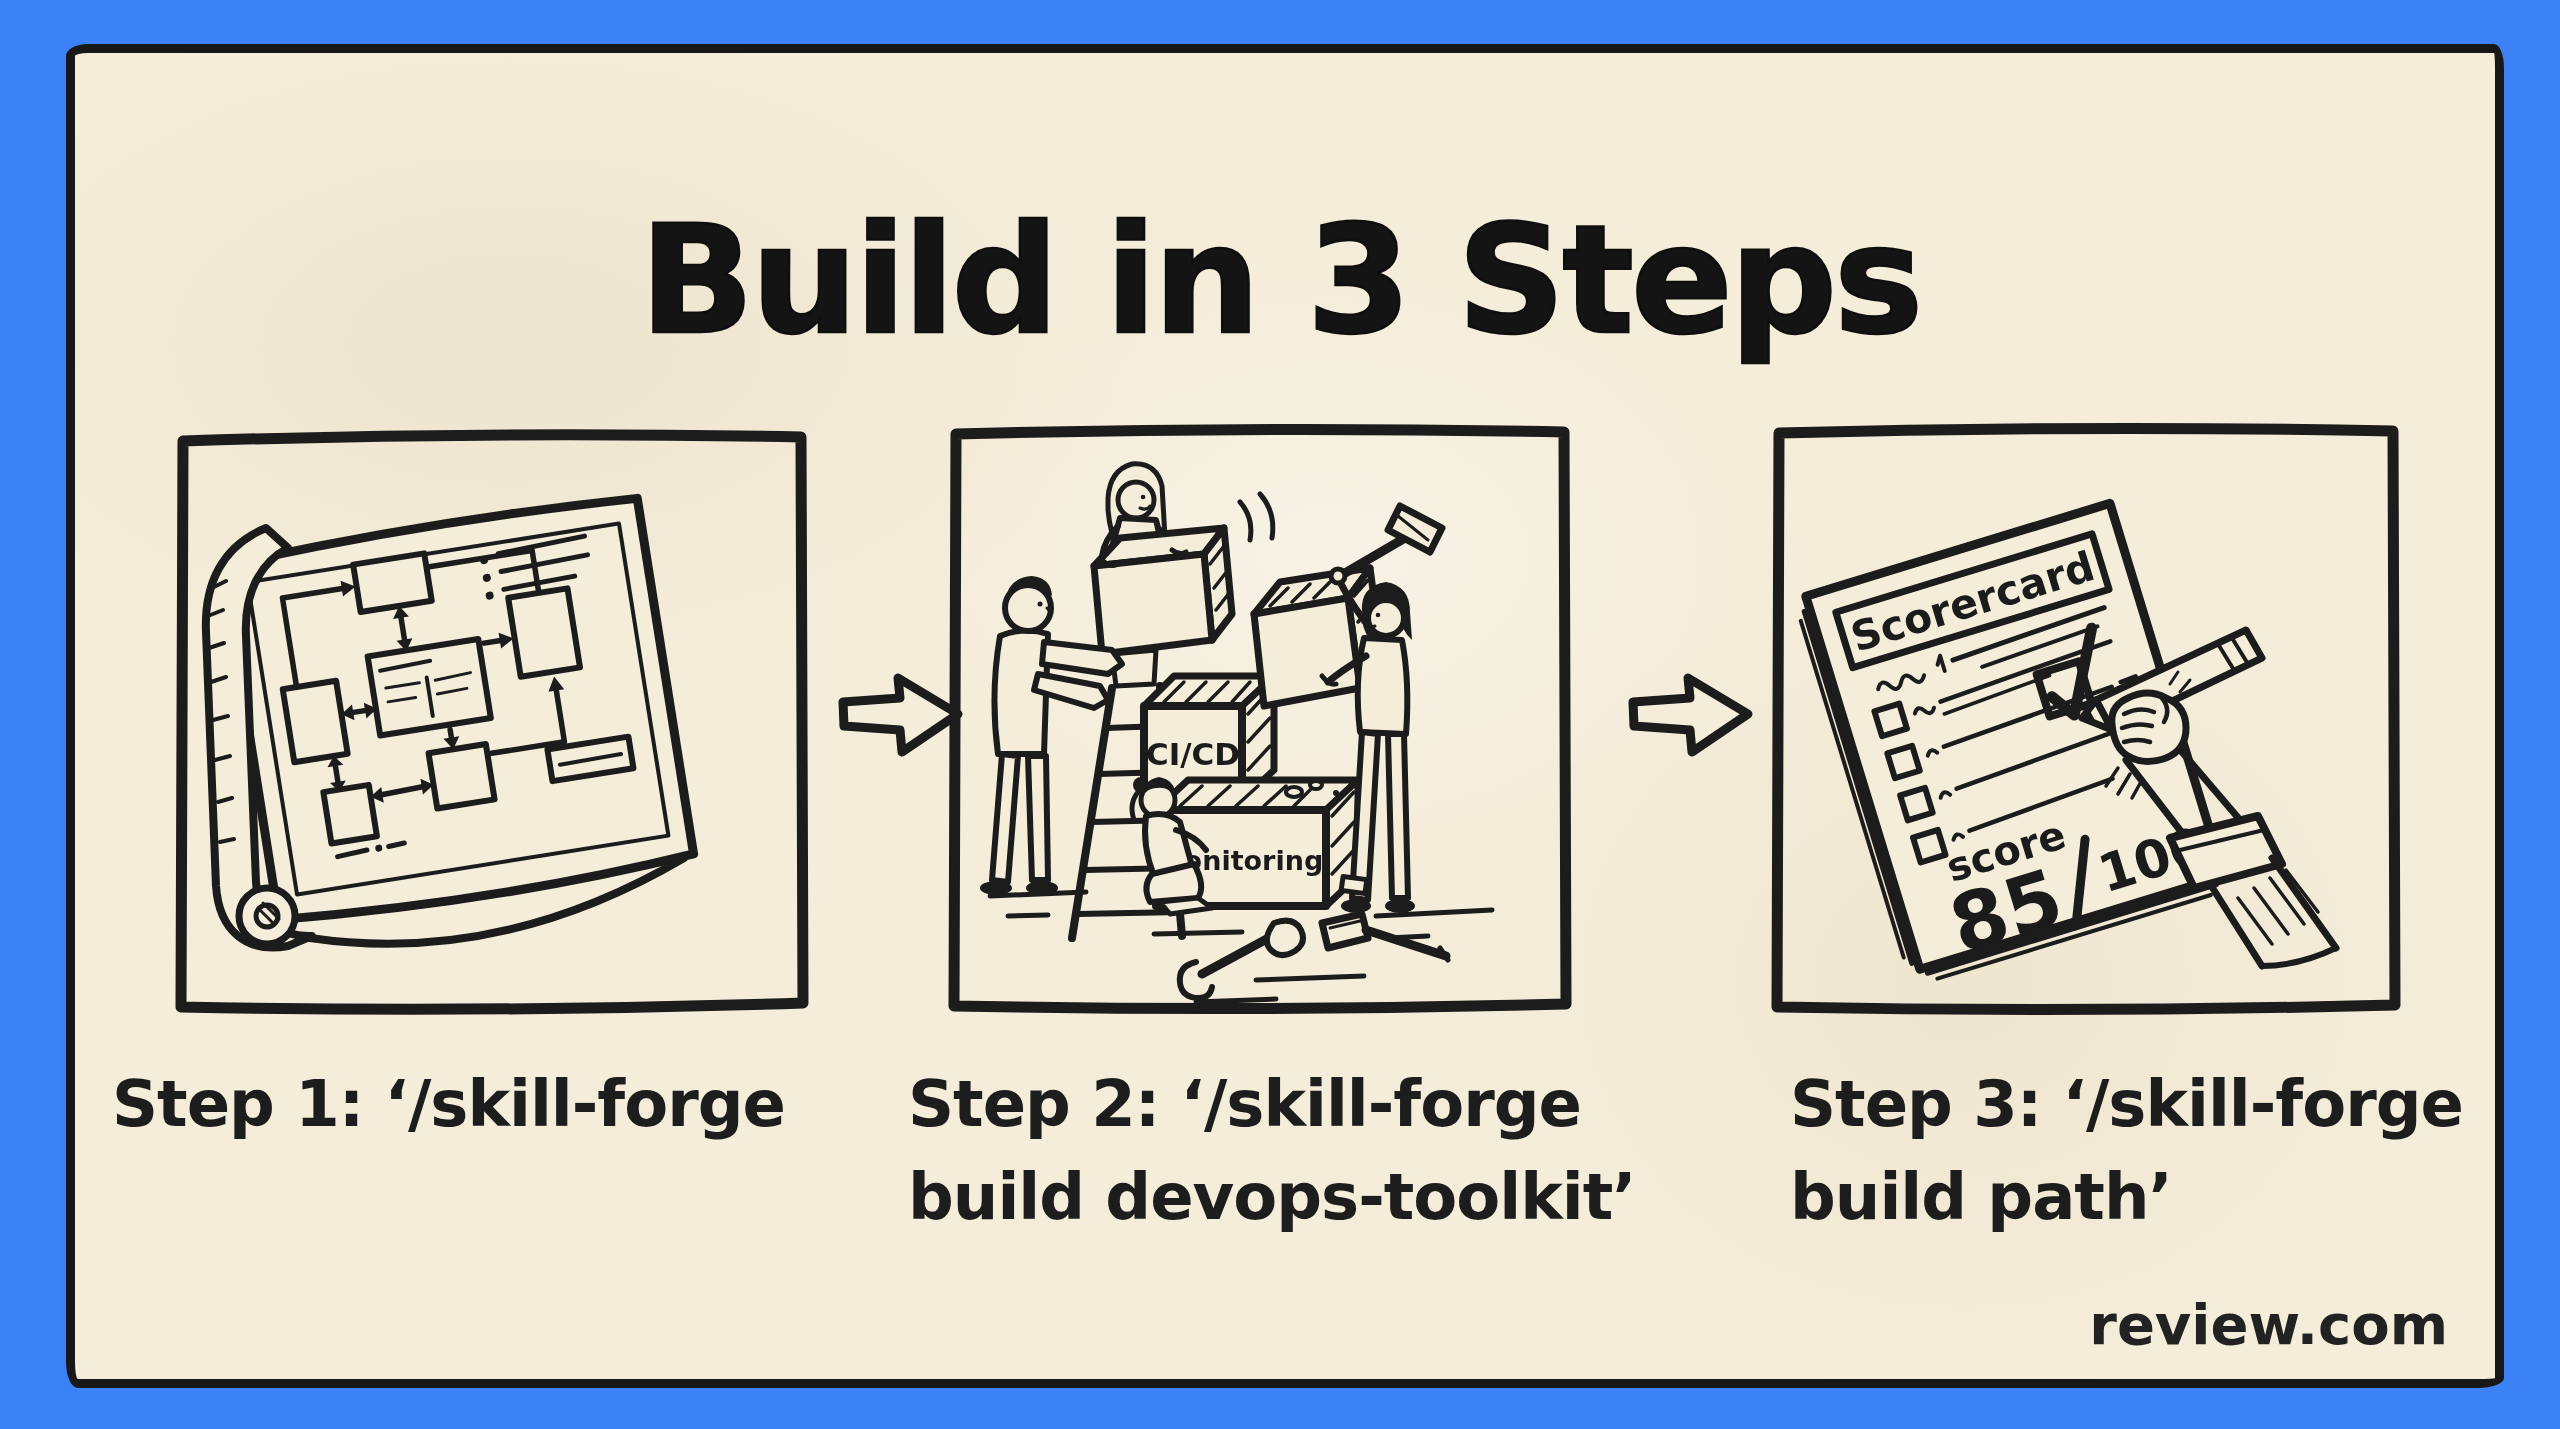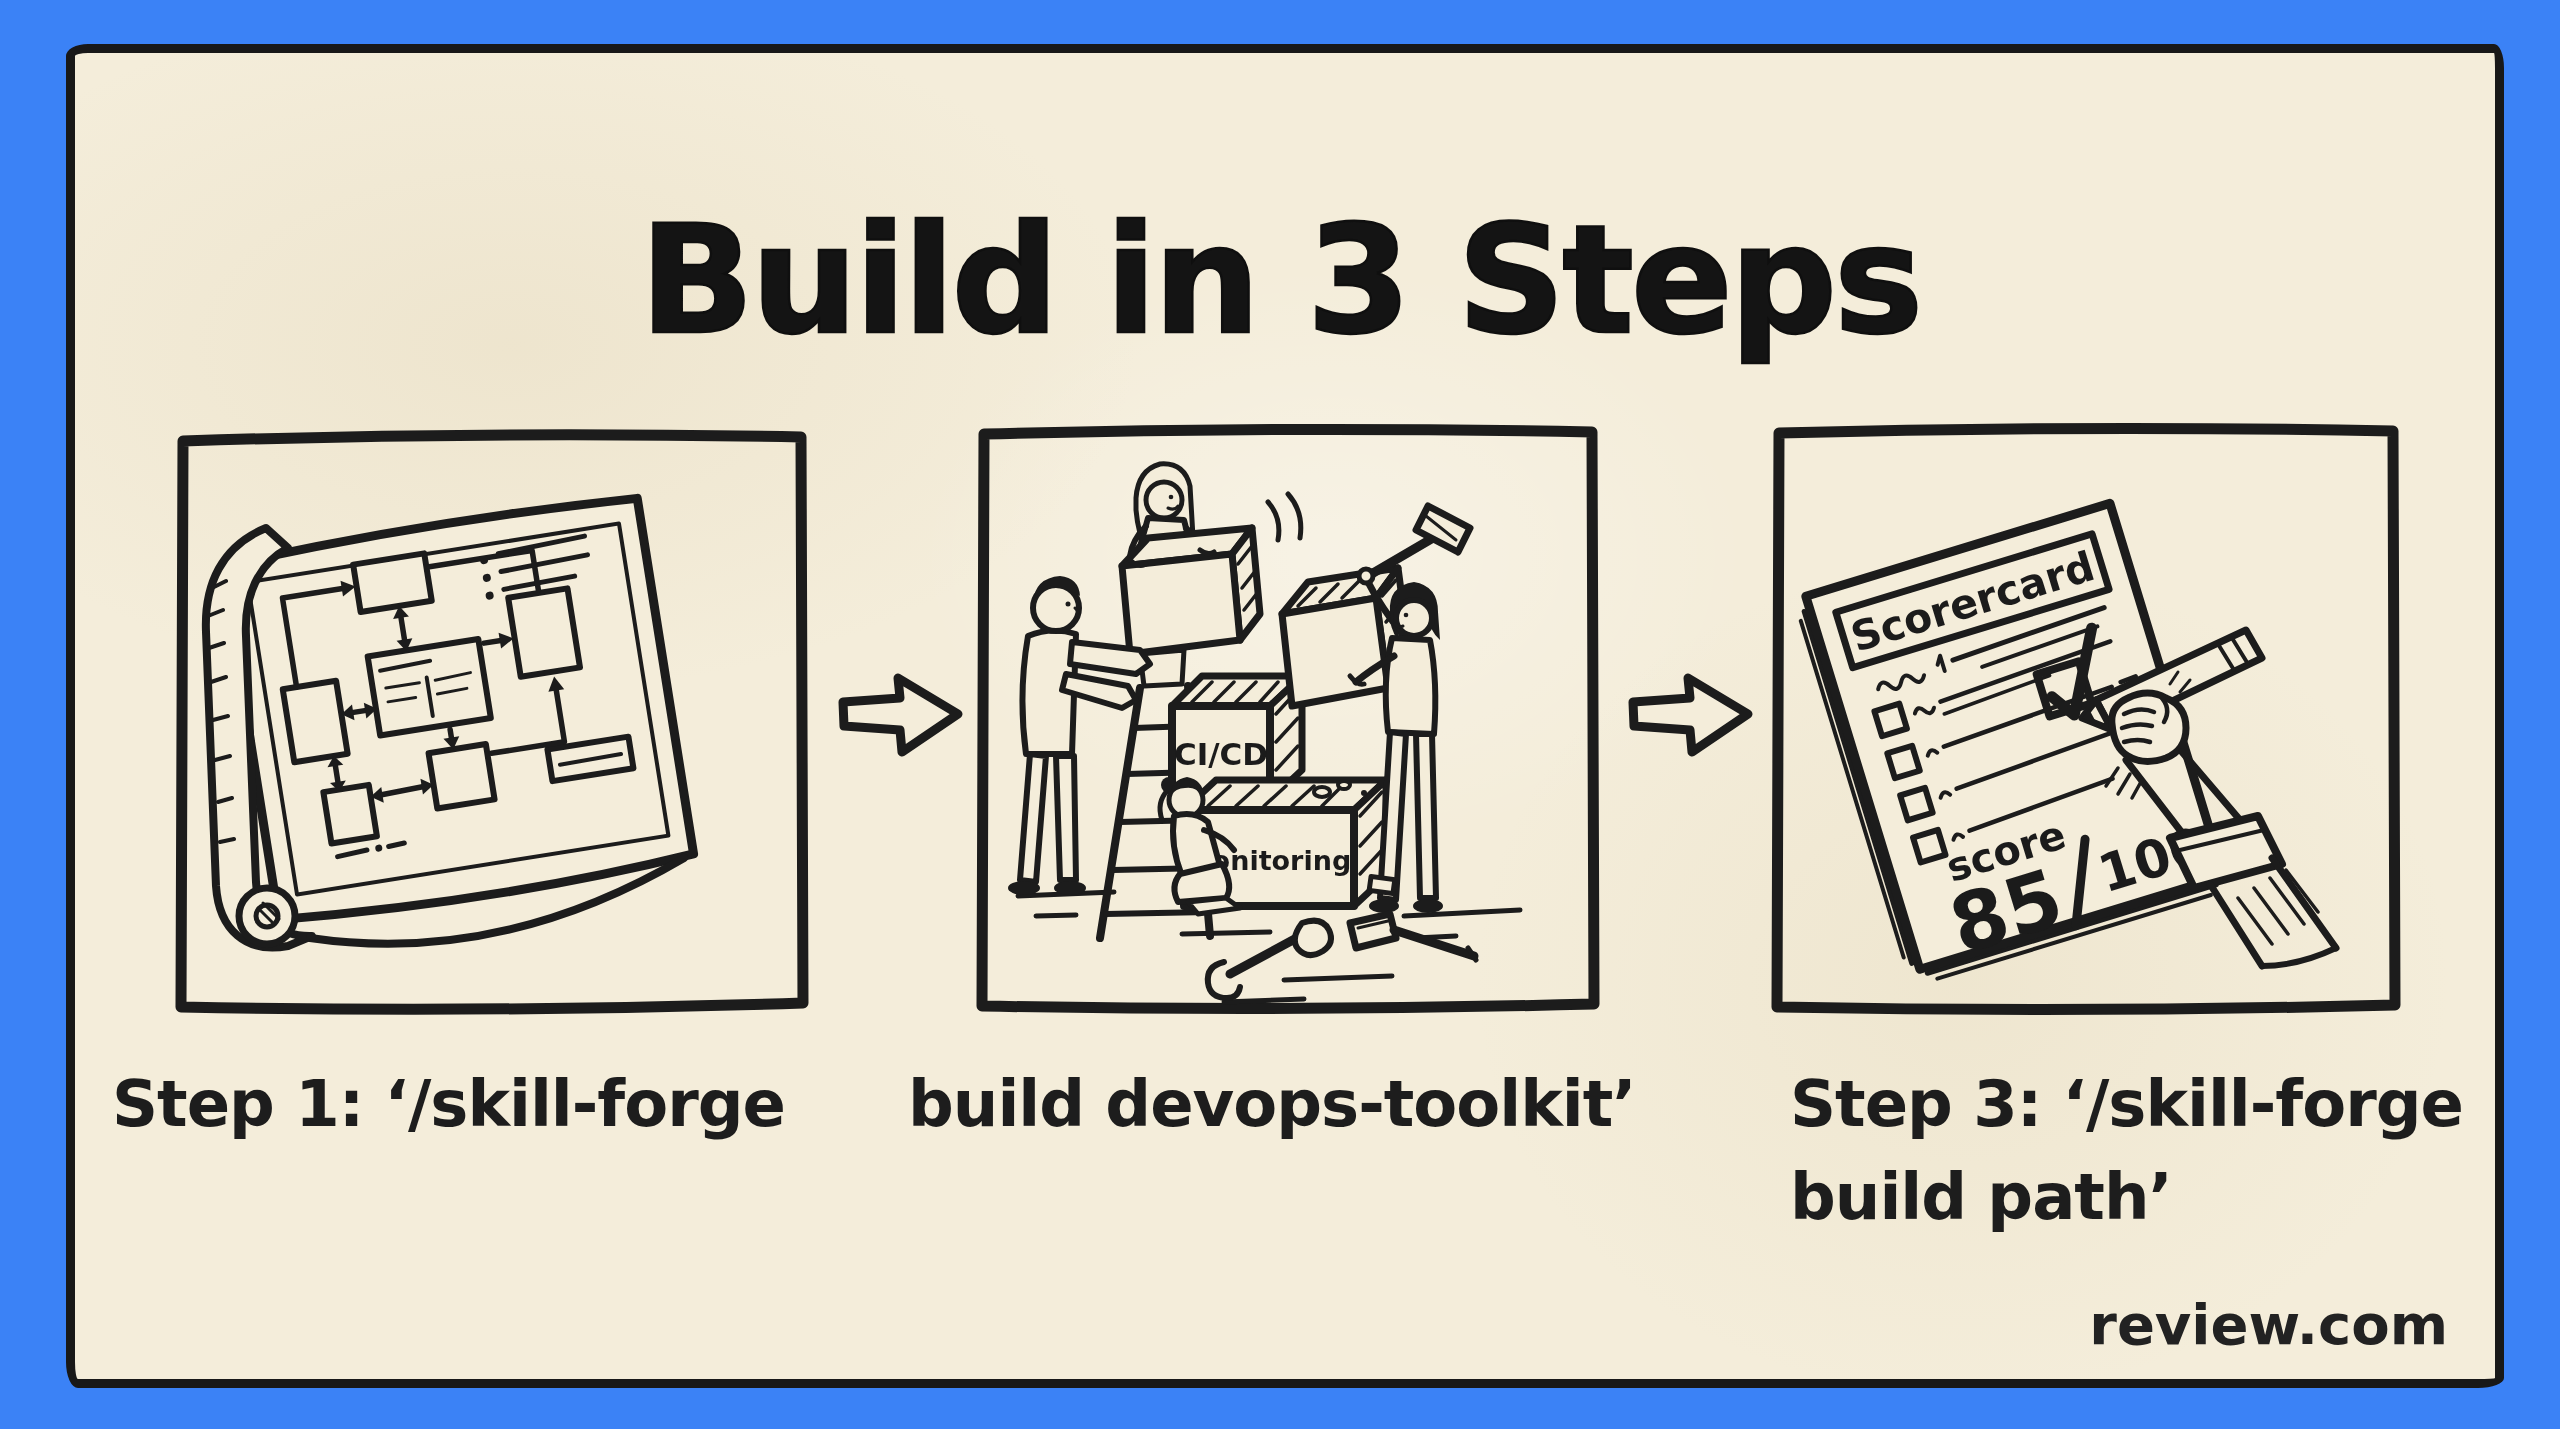--- a/index.html
+++ b/index.html
@@ -21,21 +21,21 @@
   }
   .title{
     position:absolute;left:0;right:0;top:92px;
     text-align:center;white-space:nowrap;
     font-size:150px;font-weight:800;letter-spacing:-3px;
     color:#141414;-webkit-text-stroke:2.5px #0f0f0f;
   }
   .panel{position:absolute;}
   .panel svg{display:block;width:100%;height:100%;}
   .p1{left:170px;top:424px;width:644px;height:596px;}
-  .p2{left:972px;top:418px;width:632px;height:602px;}
+  .p2{left:944px;top:418px;width:632px;height:602px;}
   .p3{left:1766px;top:418px;width:640px;height:602px;}
   .arrow{position:absolute;width:130px;height:92px;}
   .a1{left:836px;top:668px;}
   .a2{left:1626px;top:668px;}
   .caption{
     position:absolute;top:1058px;width:760px;text-align:left;
     font-size:64px;font-weight:700;letter-spacing:-1px;line-height:1.45;
     color:#1d1d1d;
   }
   .caption div{white-space:nowrap;}
@@ -297,20 +297,21 @@
   <div class="arrow a2">
     <svg viewBox="0 0 130 92">
         <path class="fc sk" stroke-width="9" d="M7,34 L64,30 L62,10 L122,46 L66,84 L64,62 L8,58 Z"></path>
       </svg>
   </div>
 
   <div class="caption c1">
     <div>Step 1: ‘/skill-forge</div>
   </div>
   <div class="caption c2">
+    <div>Step 2: ‘/skill-forge</div>
     <div>build devops-toolkit’</div>
   </div>
   <div class="caption c3">
     <div>Step 3: ‘/skill-forge</div>
     <div>build path’</div>
   </div>
 
   <div class="watermark">review.com</div>
 </div>
 

